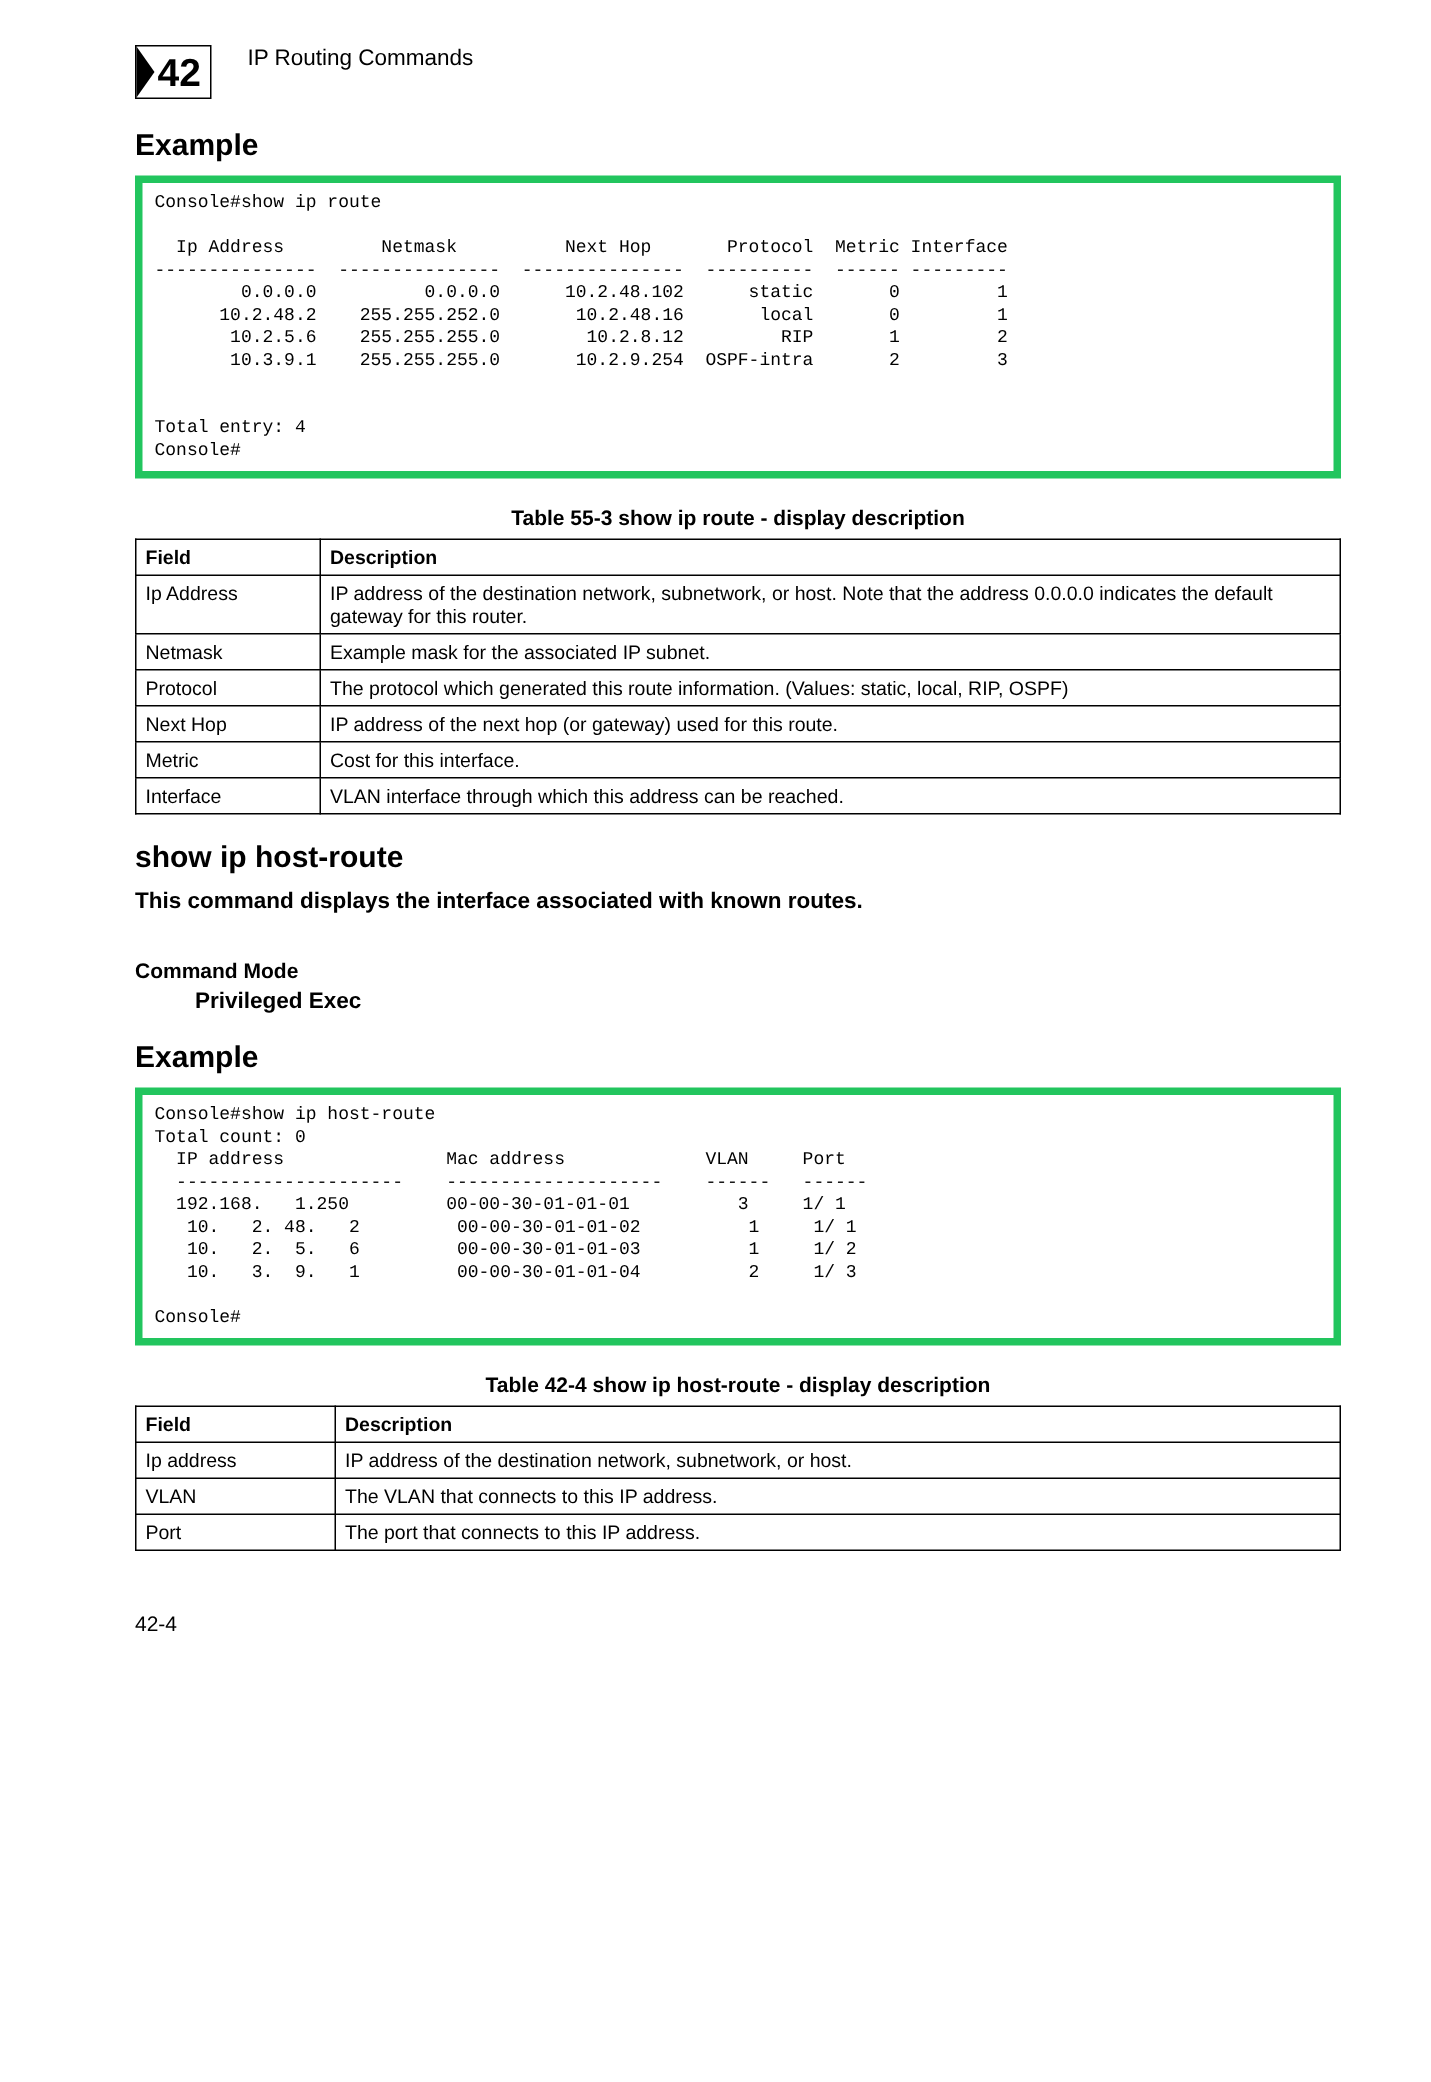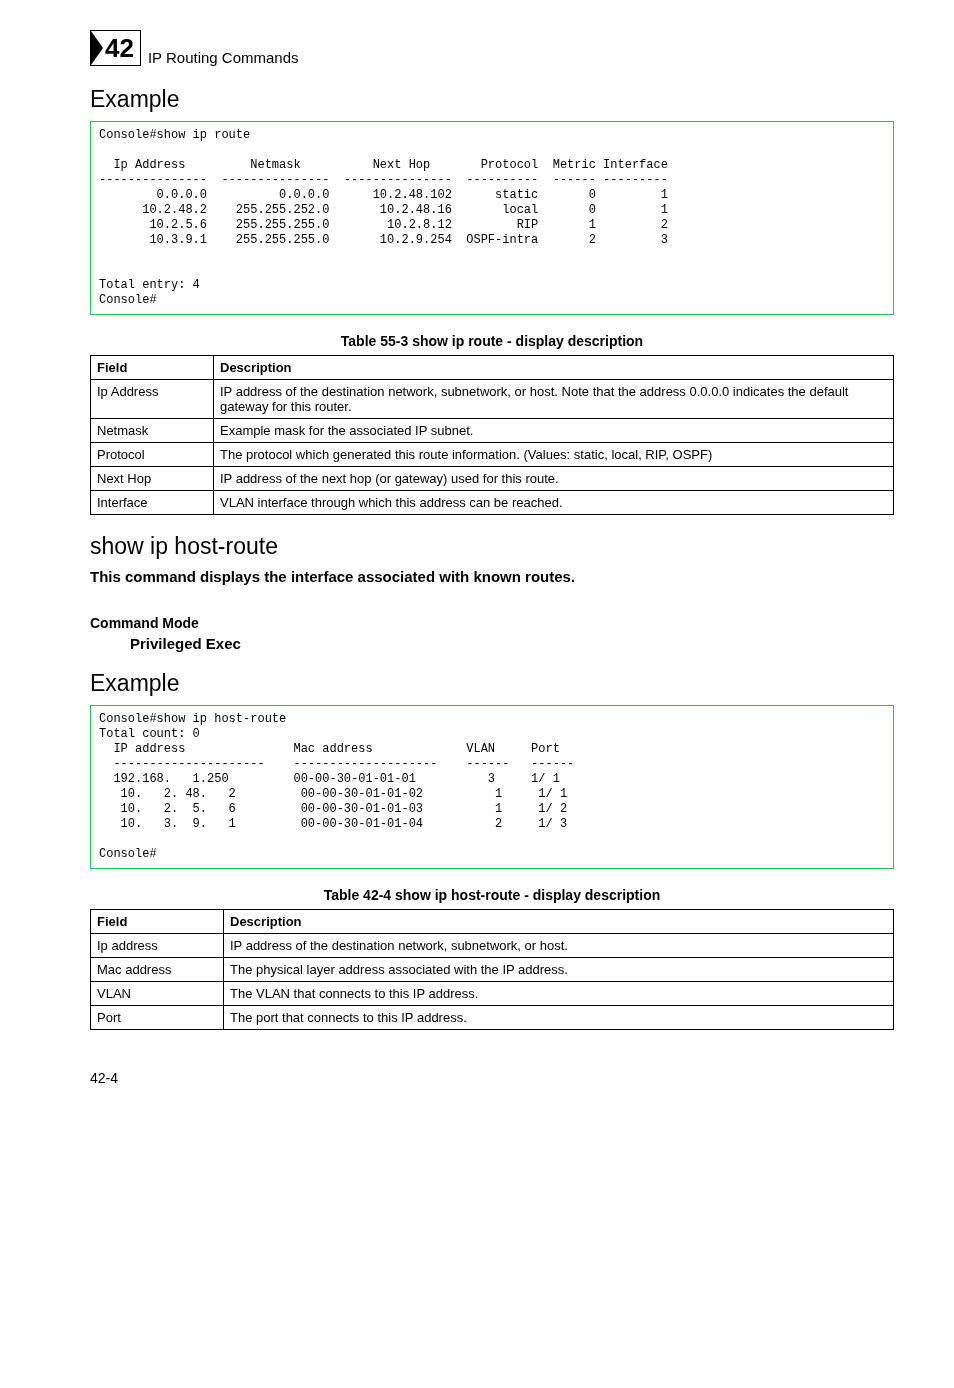--- a/index.html
+++ b/index.html
@@ -10,22 +10,22 @@
     color: #000;
     background: #fff;
     width: 954px;
   }
   .page {
     padding: 30px 60px 30px 90px;
     box-sizing: border-box;
   }
   .header-row {
     display: flex;
-    align-items: flex-end;
-    gap: 7px;
+    align-items: flex-start;
+    gap: 24px;
     margin-bottom: 20px;
   }
   .chapter-box {
     display: flex;
     align-items: center;
     background: #fff;
     border: 1px solid #000;
     height: 34px;
   }
   .chapter-box .arrow {
@@ -38,39 +38,39 @@
   .chapter-box .num {
     font-size: 26px;
     font-weight: bold;
     padding: 0 6px 0 2px;
     font-family: Arial, sans-serif;
   }
   .chapter-title {
     font-size: 15px;
   }
   .section-heading {
-    font-size: 23px;
-    font-weight: normal;
+    font-size: 20px;
+    font-weight: bold;
     margin: 18px 0 8px 0;
   }
   .subhead {
     font-size: 14px;
     font-weight: bold;
     margin: 30px 0 4px 0;
   }
   .paragraph {
     font-size: 15px;
     margin: 4px 0 10px 0;
     font-weight: bold;
   }
   .indent {
     padding-left: 40px;
   }
   .console-box {
-    border: 1px solid #22c55e;
+    border: 5px solid #22c55e;
     padding: 6px 8px;
     font-family: "Courier New", monospace;
     font-size: 12px;
     white-space: pre;
     line-height: 1.25;
     overflow: hidden;
   }
   .table-caption {
     text-align: center;
     font-weight: bold;
@@ -141,20 +141,24 @@
           <td>Netmask</td>
           <td>Example mask for the associated IP subnet.</td>
         </tr>
     <tr>
           <td>Protocol</td>
           <td>The protocol which generated this route information. (Values: static, local, RIP, OSPF)</td>
         </tr>
     <tr>
           <td>Next Hop</td>
           <td>IP address of the next hop (or gateway) used for this route.</td>
+        </tr>
+    <tr>
+          <td>Metric</td>
+          <td>Cost for this interface.</td>
         </tr>
     <tr>
           <td>Interface</td>
           <td>VLAN interface through which this address can be reached.</td>
         </tr>
   </tbody>
     </table>
 
   <div class="section-heading">show ip host-route</div>
   <div class="paragraph">This command displays the interface associated with known routes.</div>
@@ -179,24 +183,20 @@
     <tbody>
         <tr>
       <th class="c-field2">Field</th>
       <th>Description</th>
     </tr>
     <tr>
           <td>Ip address</td>
           <td>IP address of the destination network, subnetwork, or host.</td>
         </tr>
     <tr>
-          <td>Mac address</td>
-          <td>The physical layer address associated with the IP address.</td>
-        </tr>
-    <tr>
           <td>VLAN</td>
           <td>The VLAN that connects to this IP address.</td>
         </tr>
     <tr>
           <td>Port</td>
           <td>The port that connects to this IP address.</td>
         </tr>
   </tbody>
     </table>
 

